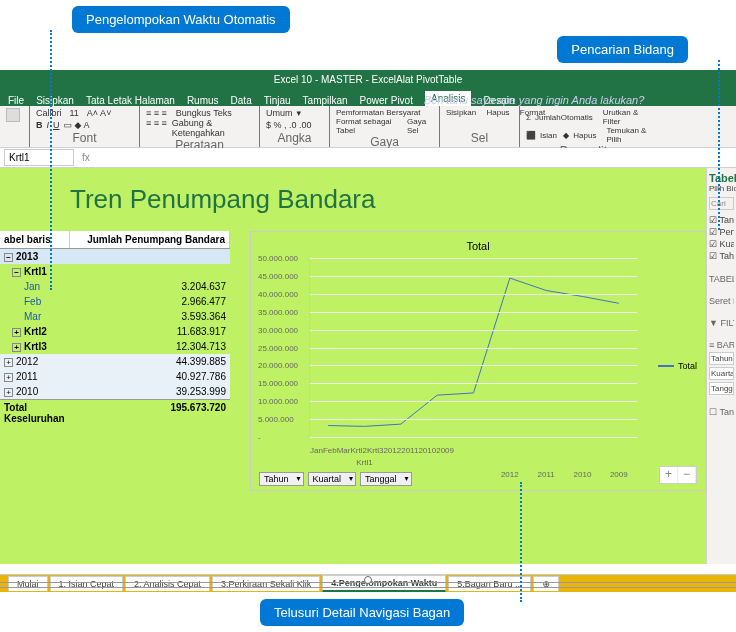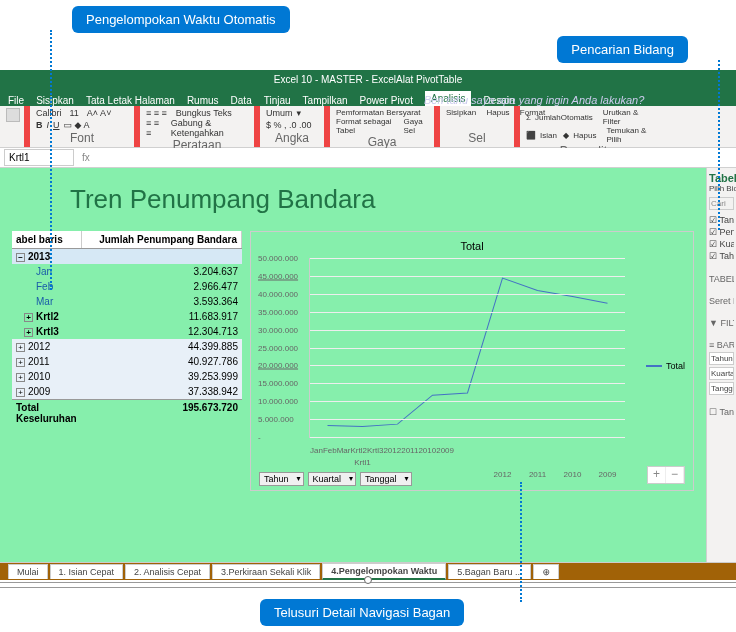--- a/index.html
+++ b/index.html
@@ -5,30 +5,30 @@
 *{margin:0;padding:0;box-sizing:border-box;font-family:'Segoe UI',Arial,sans-serif}
 body{width:736px;height:632px;background:#fff;position:relative;overflow:hidden}
 .callout{position:absolute;background:#0078d4;color:#fff;padding:6px 14px;border-radius:6px;font-size:13px;z-index:100}
 .callout-line{position:absolute;border-left:2px dotted #0078d4;z-index:99}
 .titlebar{position:absolute;top:70px;left:0;right:0;height:18px;background:#217346;display:flex;align-items:center;justify-content:center;font-size:10px;color:#fff}
 .titlebar .center{display:flex;}
 .ribbon-tabs{position:absolute;top:88px;left:0;right:0;height:18px;background:#217346;display:flex;align-items:flex-end;font-size:10px;color:#fff;padding:0 8px;gap:12px}
 .ribbon-tabs span{cursor:pointer}
 .ribbon-tabs .active{background:#ffffff;color:#217346;padding:2px 6px}
 .ribbon{position:absolute;top:106px;left:0;right:0;height:42px;background:#f3f2f1;border-bottom:1px solid #d0d0d0;display:flex;font-size:9px;color:#333}
-.ribbon-group{border-right:6px solid #ef4444;padding:2px 6px;display:flex;flex-direction:column;justify-content:space-between}
+.ribbon-group{border-right:1px solid #ef4444;padding:2px 6px;display:flex;flex-direction:column;justify-content:space-between}
 .ribbon-group .label{font-size:12px;color:#666;text-align:center}
 .ribbon-row{display:flex;gap:4px;align-items:center}
 .ribbon-ico{width:14px;height:14px;background:#ddd;border:1px solid #bbb}
 .tellme{color:#888;font-style:italic;flex:1;padding:4px}
 .formulabar{position:absolute;top:148px;left:0;right:0;height:20px;background:#fff;border-bottom:1px solid #d0d0d0;display:flex;align-items:center;font-size:10px;padding:0 4px}
 .namebox{width:70px;border:1px solid #ccc;padding:2px 4px;margin-right:8px}
-.worksheet{position:absolute;top:168px;left:0;width:706px;bottom:68px;background:#86efac;overflow:hidden}
+.worksheet{position:absolute;top:168px;left:0;width:706px;bottom:68px;background:#bef264;overflow:hidden}
 .title{font-size:26px;font-weight:300;color:#217346;padding:16px 0 16px 70px}
-.content{display:flex;gap:8px;padding:0 12px}
+.content{display:flex;gap:20px;padding:0 0}
 .pivot{width:230px;font-size:10px}
 .pivot-header{display:flex;background:#fff;font-weight:bold;border-bottom:1px solid #999}
 .pivot-header div{padding:3px 4px;border-right:1px solid #ccc}
 .ph1{width:70px}.ph2{flex:1;text-align:right}
 .pivot-row{display:flex}
 .pivot-row div{padding:2px 4px}
 .pr1{width:90px}.pr2{flex:1;text-align:right}
 .pivot-row.yr{background:#d6e8f5}
 .pivot-row.yr .pr1{font-weight:bold}
 .pivot-row.sub{background:#e8f0f8}
@@ -51,21 +51,21 @@
 .chart-dd{font-size:9px;border:1px solid #999;background:#f0f0f0;padding:1px 14px 1px 4px;position:relative}
 .chart-dd::after{content:'▾';position:absolute;right:2px;font-size:8px}
 .drill{position:absolute;bottom:6px;right:8px;display:flex;border:1px solid #ccc;background:#fff}
 .drill div{width:18px;height:16px;text-align:center;font-size:12px;line-height:14px;border-right:1px solid #eee;color:#888}
 .fieldpane{position:absolute;top:168px;right:0;width:30px;bottom:68px;background:#f3f2f1;border-left:1px solid #d0d0d0;font-size:9px;padding:4px 2px;overflow:hidden;color:#444}
 .fieldpane .hdr{color:#217346;font-size:11px;font-weight:600;white-space:nowrap}
 .fieldpane .search{border:1px solid #ccc;margin:4px 0;padding:1px;font-size:8px;color:#888;white-space:nowrap;overflow:hidden}
 .fieldpane .chk{white-space:nowrap;overflow:hidden;padding:1px 0}
 .fieldpane .sec{margin-top:12px;white-space:nowrap;overflow:hidden;color:#666}
 .fieldpane .box{border:1px solid #ccc;background:#fff;margin:2px 0;padding:1px;white-space:nowrap;overflow:hidden;font-size:8px}
-.sheettabs{position:absolute;bottom:52px;left:0;right:0;height:18px;background:#a16207;border-top:1px solid #ccc;display:flex;align-items:center;font-size:9px;padding:0 8px;gap:2px}
+.sheettabs{position:absolute;bottom:40px;left:0;right:0;height:18px;background:#eab308;border-top:1px solid #ccc;display:flex;align-items:center;font-size:9px;padding:0 8px;gap:2px}
 .sheettab{padding:2px 8px;border:1px solid #ccc;border-bottom:none;background:#fff;color:#444}
 .sheettab.active{background:#fff;font-weight:bold;border-bottom:2px solid #217346}
 .statusbar{position:absolute;bottom:44px;left:0;right:0;height:6px;border-top:1px solid #999;border-bottom:1px solid #999}
 .zoom-handle{position:absolute;left:50%;bottom:44px;width:8px;height:8px;border:1px solid #666;border-radius:50%;background:#fff;transform:translate(-50%,-50%)}
 .user{position:absolute;top:88px;right:8px;color:#fff;font-size:10px}
 </style>
 </head>
 <body>
 
 <div class="callout" style="top:6px;left:72px">Pengelompokan Waktu Otomatis</div>
@@ -166,20 +166,24 @@
     <div class="pivot">
       <div class="pivot-header">
         <div class="ph1">abel baris</div>
         <div class="ph2">Jumlah Penumpang Bandara</div>
       </div>
       <div id="pivot-body">
           <div class="pivot-row yr">
             <div class="pr1"><span class="exp">−</span>2013</div>
             <div class="pr2"></div>
           </div>
+          <div class="pivot-row q">
+            <div class="pr1"><span class="exp">−</span>Krtl1</div>
+            <div class="pr2"></div>
+          </div>
           <div class="pivot-row month">
             <div class="pr1">Jan</div>
             <div class="pr2">3.204.637</div>
           </div>
           <div class="pivot-row month">
             <div class="pr1">Feb</div>
             <div class="pr2">2.966.477</div>
           </div>
           <div class="pivot-row month">
             <div class="pr1">Mar</div>
@@ -197,24 +201,20 @@
             <div class="pr1"><span class="exp">+</span>2012</div>
             <div class="pr2">44.399.885</div>
           </div>
           <div class="pivot-row sub">
             <div class="pr1"><span class="exp">+</span>2011</div>
             <div class="pr2">40.927.786</div>
           </div>
           <div class="pivot-row sub">
             <div class="pr1"><span class="exp">+</span>2010</div>
             <div class="pr2">39.253.999</div>
-          </div>
-          <div class="pivot-row sub">
-            <div class="pr1"><span class="exp">+</span>2009</div>
-            <div class="pr2">37.338.942</div>
           </div>
         </div>
       <div class="pivot-row total">
         <div class="pr1">Total Keseluruhan</div>
         <div class="pr2">195.673.720</div>
       </div>
     </div>
 
     <div class="chart-area">
       <div class="chart-title">Total</div>
@@ -224,31 +224,31 @@
           </svg>
       <div class="gridline" style="top: 100%;"></div>
           <div class="ylabel" style="top: 100%;">-</div>
           <div class="gridline" style="top: 90%;"></div>
           <div class="ylabel" style="top: 90%;">5.000.000</div>
           <div class="gridline" style="top: 80%;"></div>
           <div class="ylabel" style="top: 80%;">10.000.000</div>
           <div class="gridline" style="top: 70%;"></div>
           <div class="ylabel" style="top: 70%;">15.000.000</div>
           <div class="gridline" style="top: 60%;"></div>
-          <div class="ylabel" style="top: 60%; text-decoration: underline;">20.000.000</div>
+          <div class="ylabel" style="top: 60%;">20.000.000</div>
           <div class="gridline" style="top: 50%;"></div>
           <div class="ylabel" style="top: 50%;">25.000.000</div>
           <div class="gridline" style="top: 40%;"></div>
           <div class="ylabel" style="top: 40%;">30.000.000</div>
           <div class="gridline" style="top: 30%;"></div>
           <div class="ylabel" style="top: 30%;">35.000.000</div>
           <div class="gridline" style="top: 20%;"></div>
           <div class="ylabel" style="top: 20%;">40.000.000</div>
           <div class="gridline" style="top: 10%;"></div>
-          <div class="ylabel" style="top: 10%; text-decoration: underline;">45.000.000</div>
+          <div class="ylabel" style="top: 10%;">45.000.000</div>
           <div class="gridline" style="top: 0%;"></div>
           <div class="ylabel" style="top: 0%;">50.000.000</div>
           <div class="xlabels2">
             <div>Jan</div>
             <div>Feb</div>
             <div>Mar</div>
             <div>Krtl2</div>
             <div>Krtl3</div>
             <div>2012</div>
             <div>2011</div>

